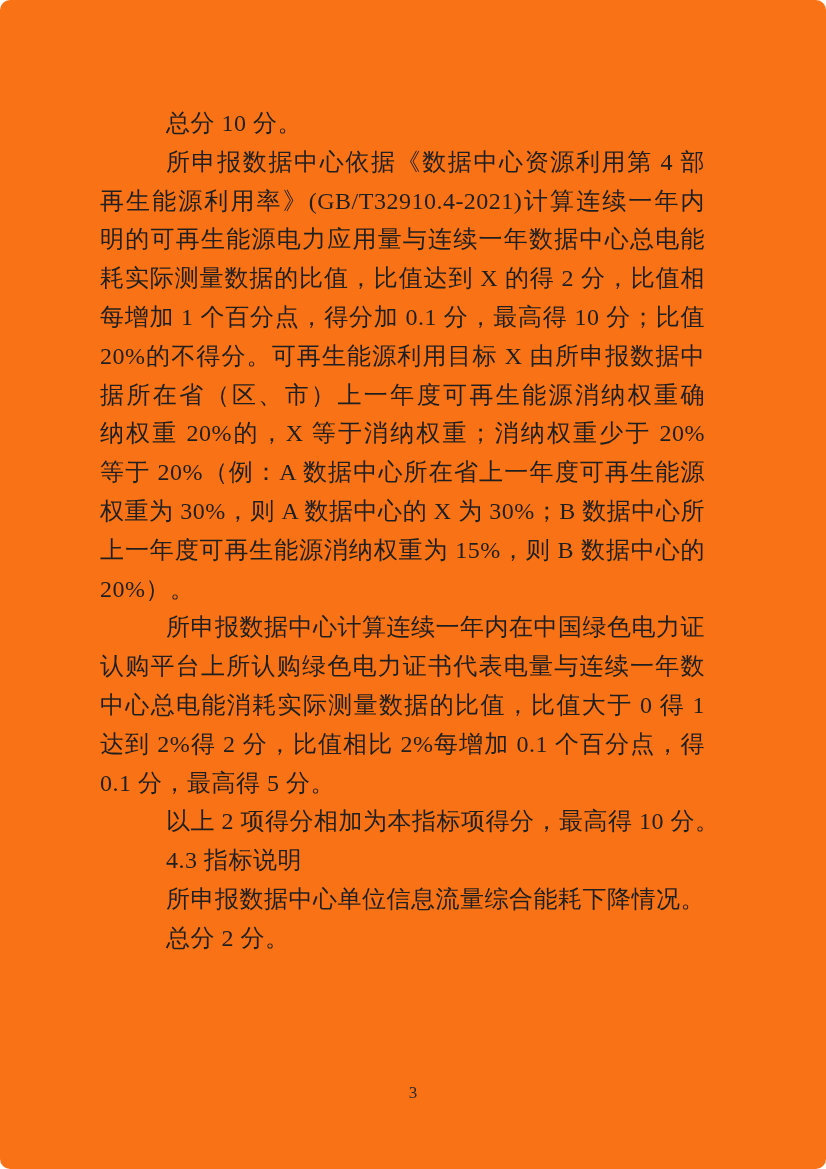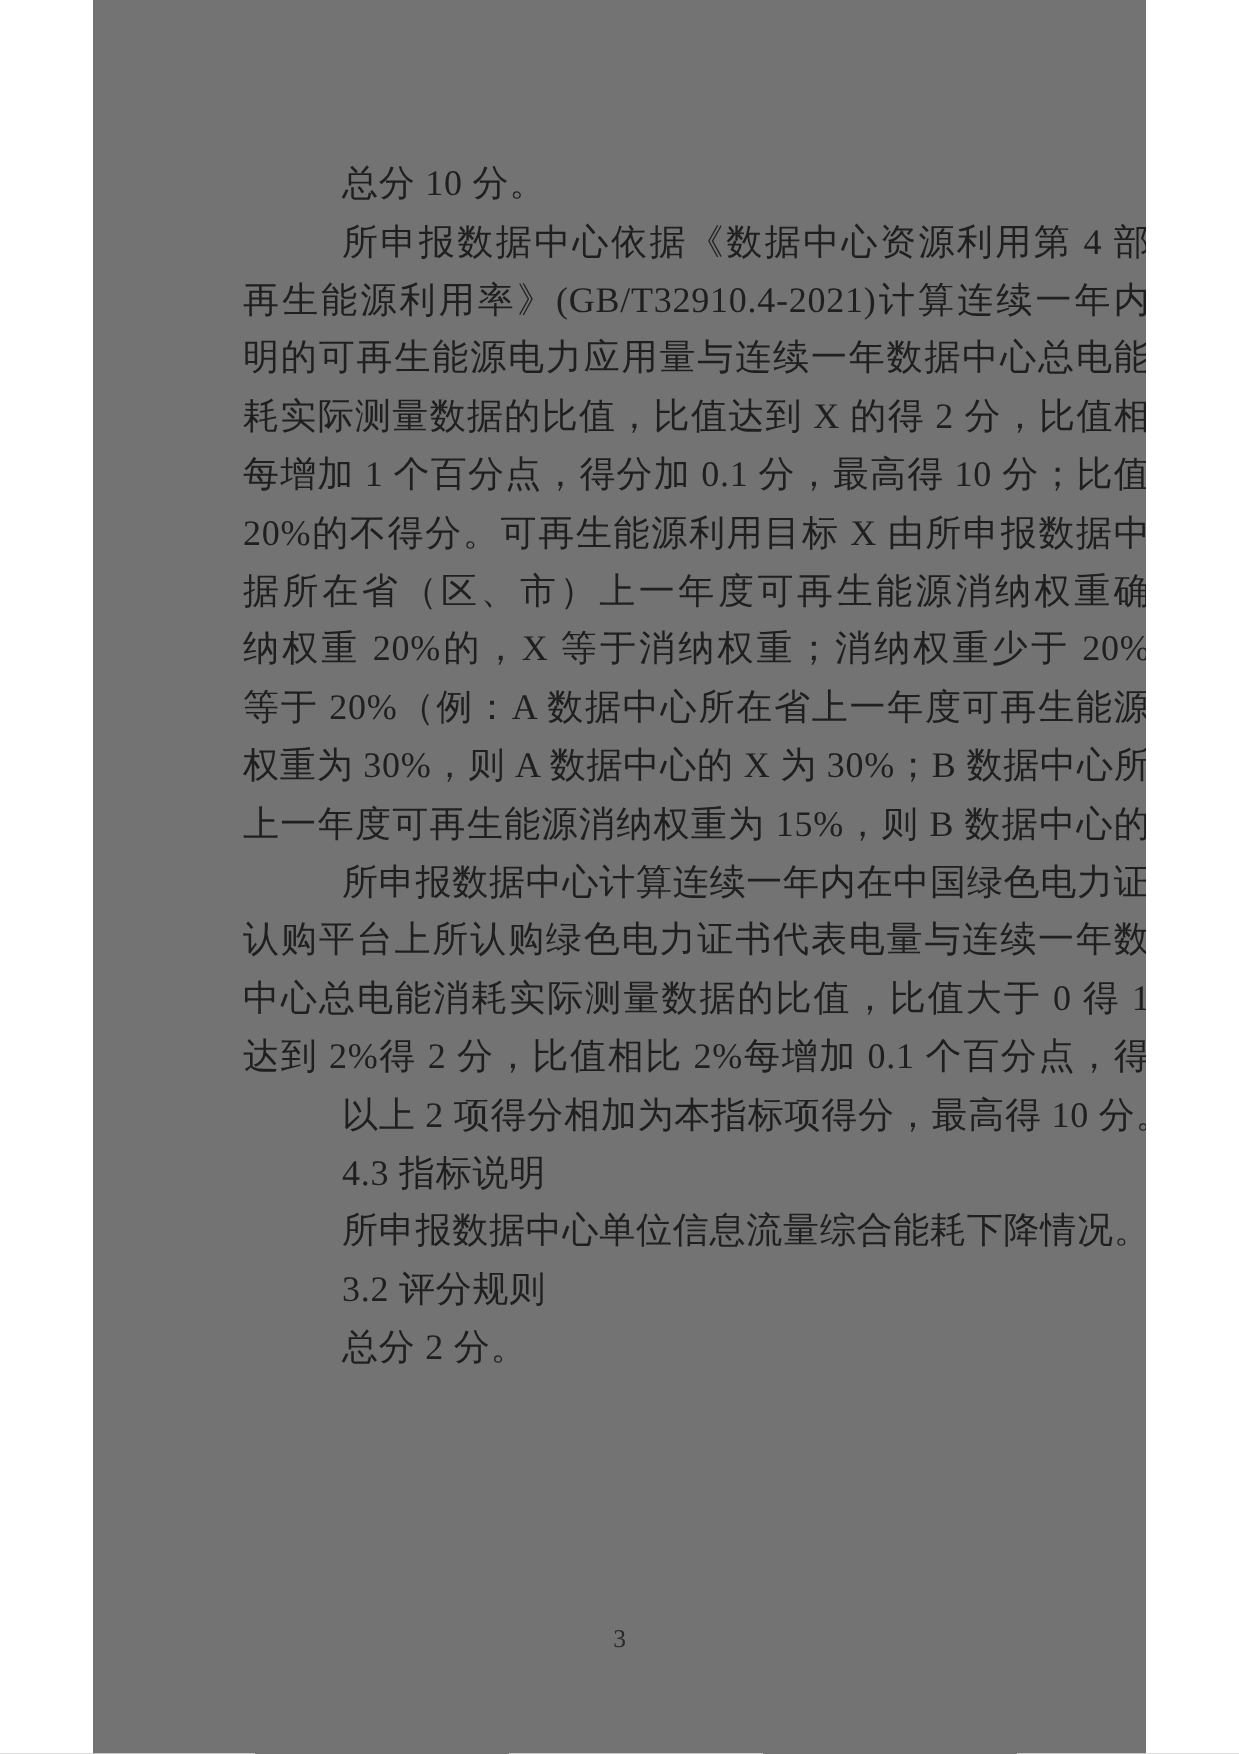--- a/index.html
+++ b/index.html
@@ -3,26 +3,27 @@
 <meta charset="utf-8">
 <style>
   html, body {
     margin: 0;
     padding: 0;
     background: #ffffff;
     font-family: "Liberation Serif", "DejaVu Serif", serif;
   }
   .page {
     position: relative;
-    width: 702px;
+    width: 826px;
     height: 1169px;
     margin: 0 auto;
-    background: #737373;
+    background: #f97316;
     overflow: hidden;
     color: #1f1f1f;
+    border-radius: 10px;
   }
   .doc-body {
     position: absolute;
     left: 100px;
     top: 104px;
     width: 605px;
   }
   .line {
     font-size: 24px;
     line-height: 38.8px;
@@ -63,24 +64,25 @@
       <div class="line stretch">再生能源利用率》(GB/T32910.4-2021)计算连续一年内可证</div>
       <div class="line stretch">明的可再生能源电力应用量与连续一年数据中心总电能消</div>
       <div class="line stretch">耗实际测量数据的比值，比值达到 X 的得 2 分，比值相比 X</div>
       <div class="line stretch">每增加 1 个百分点，得分加 0.1 分，最高得 10 分；比值低于</div>
       <div class="line stretch">20%的不得分。可再生能源利用目标 X 由所申报数据中心根</div>
       <div class="line stretch">据所在省（区、市）上一年度可再生能源消纳权重确定，消</div>
       <div class="line stretch">纳权重 20%的，X 等于消纳权重；消纳权重少于 20%的，X</div>
       <div class="line stretch">等于 20%（例：A 数据中心所在省上一年度可再生能源消纳</div>
       <div class="line stretch">权重为 30%，则 A 数据中心的 X 为 30%；B 数据中心所在省</div>
       <div class="line stretch">上一年度可再生能源消纳权重为 15%，则 B 数据中心的 X 为</div>
+      <div class="line">20%）。</div>
       <div class="line indent stretch">所申报数据中心计算连续一年内在中国绿色电力证书</div>
       <div class="line stretch">认购平台上所认购绿色电力证书代表电量与连续一年数据</div>
       <div class="line stretch">中心总电能消耗实际测量数据的比值，比值大于 0 得 1 分，</div>
       <div class="line stretch">达到 2%得 2 分，比值相比 2%每增加 0.1 个百分点，得分加</div>
+      <div class="line">0.1 分，最高得 5 分。</div>
       <div class="line indent">以上 2 项得分相加为本指标项得分，最高得 10 分。</div>
       <div class="line indent">4.3 指标说明</div>
       <div class="line indent">所申报数据中心单位信息流量综合能耗下降情况。</div>
-      <div class="line indent">3.2 评分规则</div>
       <div class="line indent">总分 2 分。</div>
     </div>
   <div class="page-number">3</div>
 </div>
 
 </body></html>

